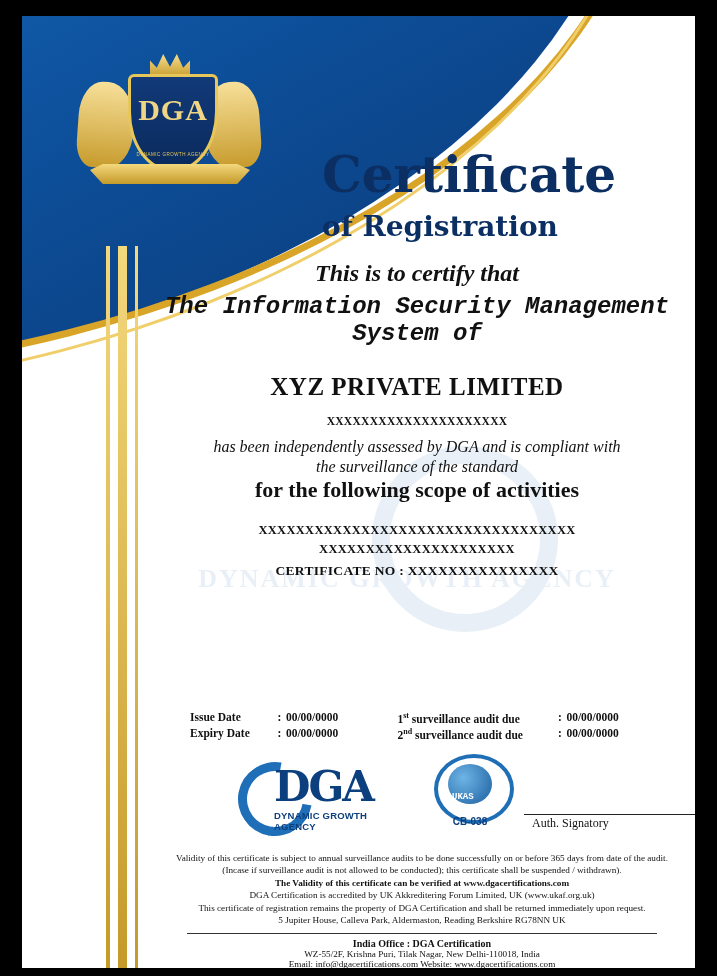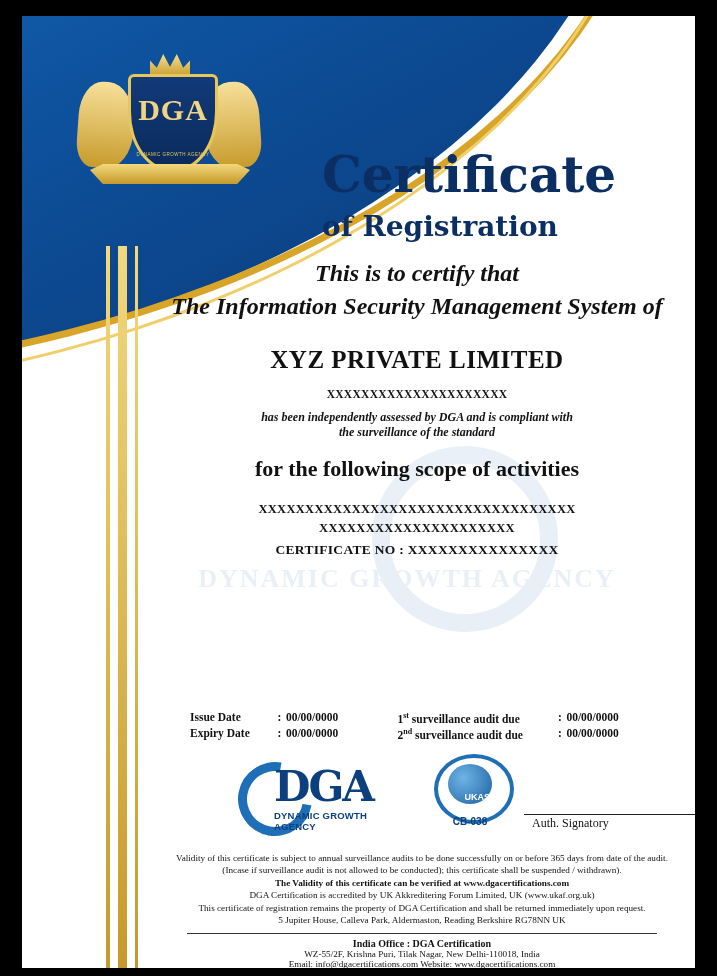--- a/index.html
+++ b/index.html
@@ -237,21 +237,21 @@
     font-size: 24px;
     font-style: italic;
     font-weight: bold;
     font-family: "Liberation Serif", serif;
     margin: 0 0 6px 0;
   }
   .l-isms {
     font-size: 24px;
     font-style: italic;
     font-weight: bold;
-    font-family: Liberation Serif, serif;
+    font-family: Liberation Mono, monospace;
     margin: 0 0 26px 0;
   }
   .company {
     font-size: 25px;
     font-weight: bold;
     letter-spacing: 0.5px;
     margin-bottom: 14px;
     font-family: "Liberation Serif", serif;
   }
   .address-line {
@@ -262,25 +262,24 @@
     font-family: "Liberation Serif", serif;
   }
   .address-line2 {
     font-size: 11.5px;
     font-weight: bold;
     letter-spacing: 0.3px;
     margin-bottom: 10px;
     font-family: "Liberation Serif", serif;
   }
   .assessed {
-    font-size: 12px;
+    font-size: 16px;
     font-style: italic;
-    font-weight: bold;
+    font-weight: normal;
     line-height: 1.25;
-    margin-bottom: 16px;
     font-family: "Liberation Serif", serif;
   }
   .standard {
     font-size: 40px;
     font-weight: bold;
     letter-spacing: 0.5px;
     margin-bottom: 10px;
     font-family: "Liberation Serif", serif;
   }
   .scope-head {
@@ -388,22 +387,22 @@
     position: absolute;
     left: 20px; top: 10px;
     width: 44px; height: 40px;
     border-radius: 50%;
     background: radial-gradient(circle at 35% 35%, #6fb4e6, #1a5f9e);
   }
   .ukas-label {
     position: absolute;
     left: 24px; top: 38px;
     width: 38px;
-    text-align: right;
-    font-family: Liberation Sans, sans-serif;
+    text-align: left;
+    font-family: Liberation Mono, monospace;
     font-size: 9px;
     font-weight: bold;
     color: #ffffff;
   }
   .ukas-cb {
     position: absolute;
     left: 8px; top: 62px;
     width: 68px;
     text-align: center;
     font-family: "Liberation Sans", sans-serif;

